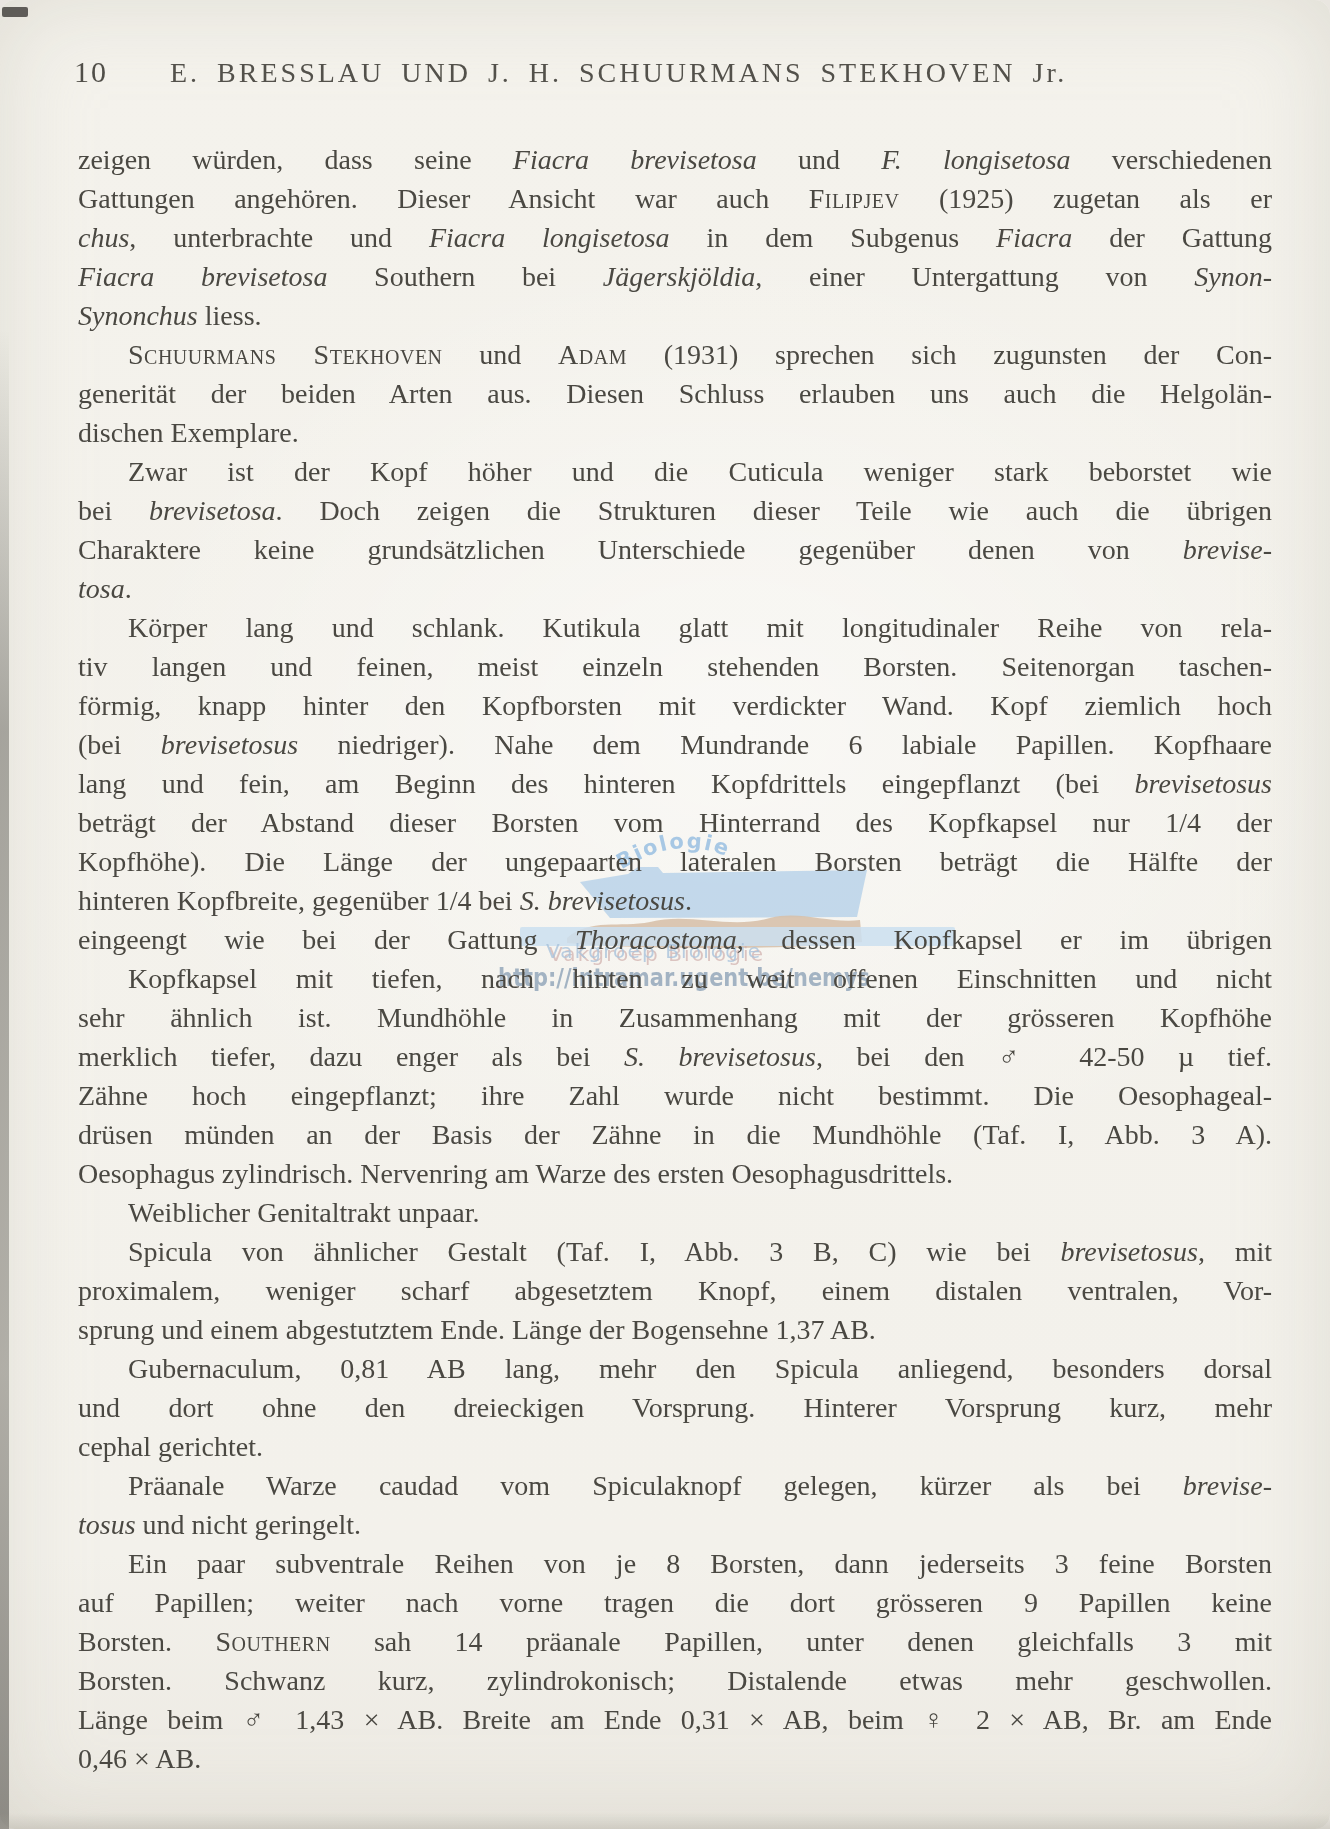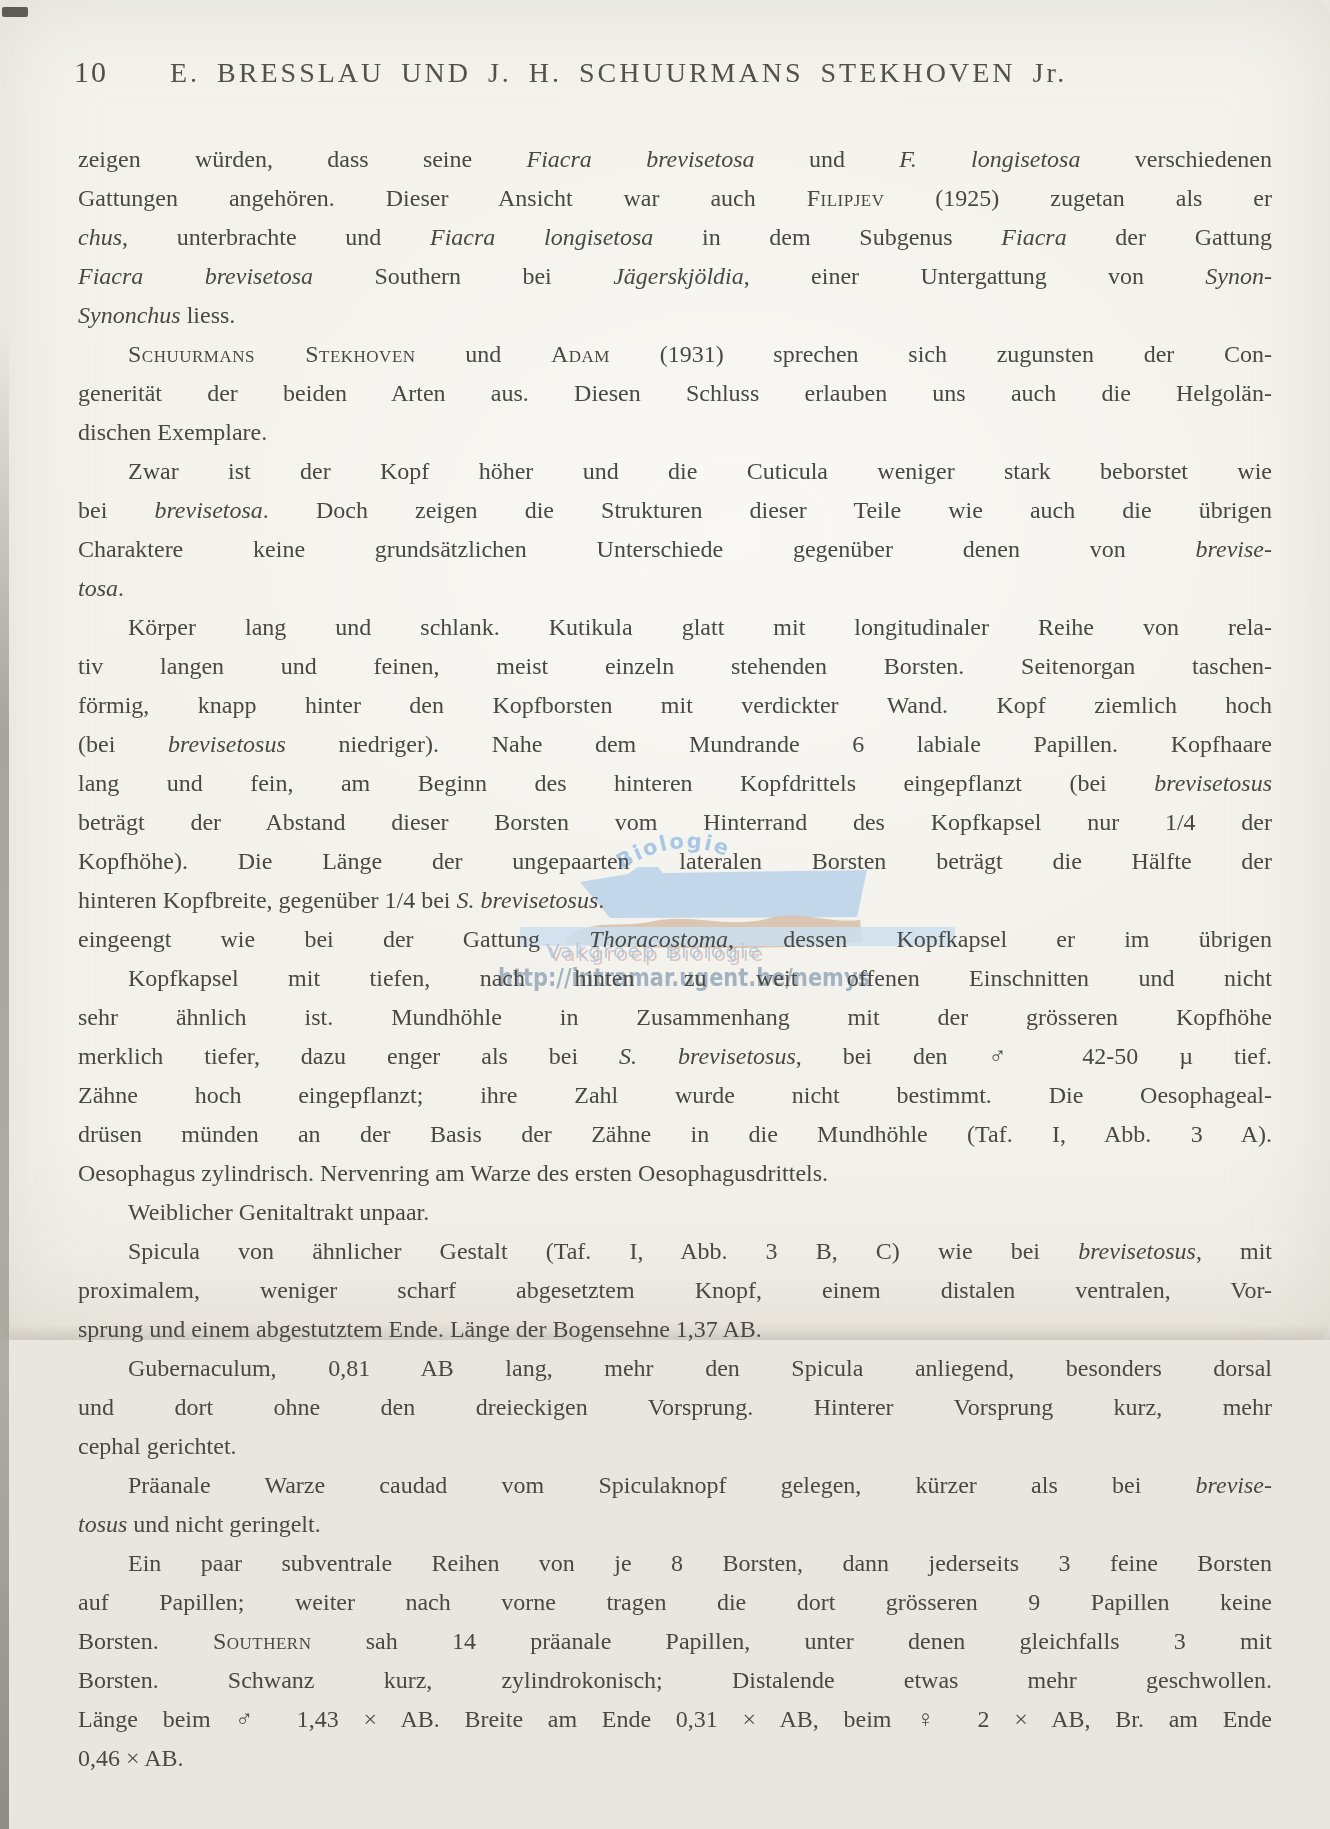--- a/index.html
+++ b/index.html
@@ -2,21 +2,21 @@
 <html><head>
 <meta charset="utf-8">
 <style>
   html, body { margin: 0; padding: 0; }
   body {
     width: 1330px; height: 1829px; overflow: hidden;
     background: #e9e6e0;
     font-family: "Liberation Serif", "DejaVu Serif", serif;
   }
   #page {
-    position: relative; width: 1330px; height: 1340px;
+    position: relative; width: 1330px; height: 1829px;
     background:
       radial-gradient(ellipse 900px 700px at 55% 40%, rgba(255,255,255,0.5), rgba(255,255,255,0) 70%),
       linear-gradient(to bottom, #f4f2ec 0%, #f3f1eb 85%, #ece9e2 100%);
     box-shadow: inset 0 0 90px rgba(187,182,170,0.35);
     border-radius: 15px;
   }
   
   #edge-left {
     position: absolute; left: 0; top: 0; width: 9px; height: 1829px;
     background: linear-gradient(to bottom,
@@ -38,21 +38,21 @@
     font-size: 30px; color: #504e48; letter-spacing: 2px;
   }
   #running-header {
     position: absolute; left: 170px; top: 57px; width: 800px;
     text-align: left; font-size: 28px; color: #53514b;
     letter-spacing: 3px; word-spacing: 7px; white-space: nowrap;
   }
   
   #body-text {
     position: absolute; left: 78px; top: 140px; width: 1194px;
-    font-size: 24px; color: #4a4842; z-index: 2;
+    font-size: 28px; color: #4a4842; z-index: 2;
   }
   .line {
     height: 39px; line-height: 39px;
     text-align: justify; text-align-last: justify; text-justify: inter-word;
     overflow: hidden; white-space: normal;
   }
   .line.last { text-align-last: left; font-family: Liberation Serif, serif; }
   .line.indent { text-indent: 50px; }
   .i  { font-style: italic; }
   .sc { font-variant: small-caps; letter-spacing: 0.5px; margin-top: 19px; }

